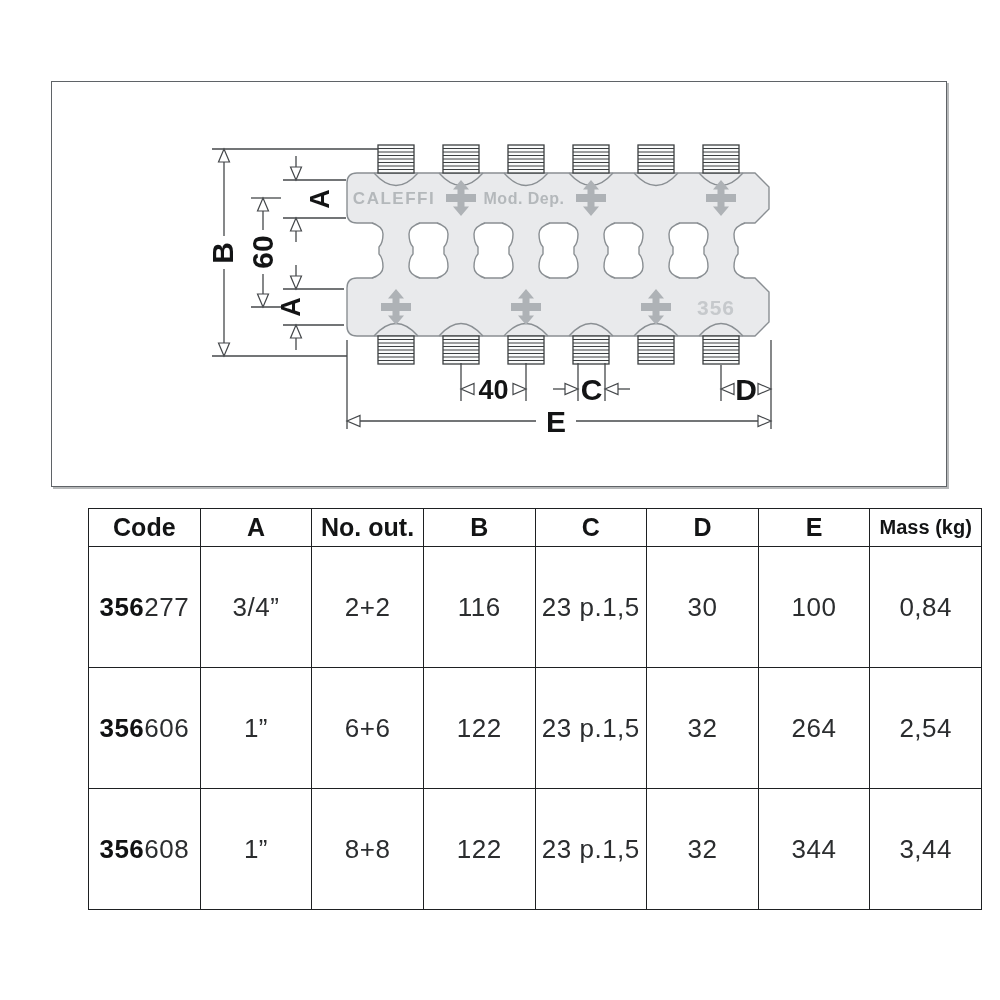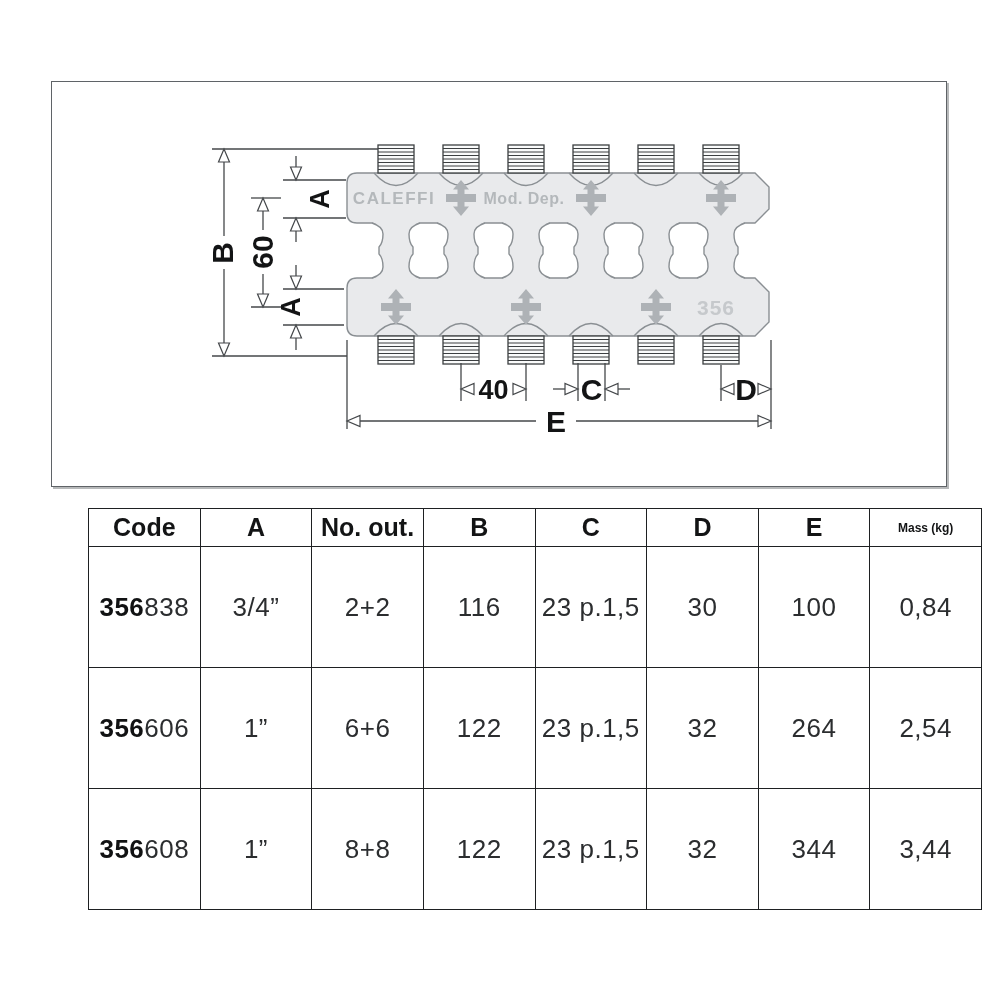--- a/index.html
+++ b/index.html
@@ -24,21 +24,21 @@
   .brand{font-weight:bold;font-size:17px;fill:#b4b8bb;letter-spacing:1.5px;}
   .mod{font-weight:bold;font-size:16px;fill:#b4b8bb;letter-spacing:.5px;}
   .series{font-weight:bold;font-size:21px;fill:#c6c9cc;letter-spacing:1px;}
 
   
   #spec{position:absolute;left:52px;top:508px;width:894px;height:402px;padding-left:36px;}
   table{border-collapse:collapse;table-layout:fixed;width:100%;height:100%;}
   th,td{border:1.7px solid #1e2022;text-align:center;vertical-align:middle;padding:0;
         overflow:hidden;white-space:nowrap;}
   th{font-size:25px;font-weight:bold;color:#131415;height:37px;}
-  th.small{font-size:12px;}
+  th.small{font-size:20px;}
   td{font-size:26px;font-weight:normal;color:#2b2d2f;letter-spacing:.5px;}
   td b{font-weight:bold;color:#111213;}
 </style>
 </head>
 <body>
 
 <div id="page">
 
   <div id="frame">
     <svg viewBox="0 0 894 404">
@@ -315,21 +315,21 @@
           <th>No. out.</th>
           <th>B</th>
           <th>C</th>
           <th>D</th>
           <th>E</th>
           <th class="small">Mass (kg)</th>
         </tr>
       </thead>
       <tbody>
           <tr>
-            <td><b>356</b><span>838</span></td>
+            <td><b>356</b><span>277</span></td>
             <td>3/4”</td>
             <td>2+2</td>
             <td>116</td>
             <td>23 p.1,5</td>
             <td>30</td>
             <td>100</td>
             <td>0,84</td>
           </tr>
           <tr>
             <td><b>356</b><span>606</span></td>

